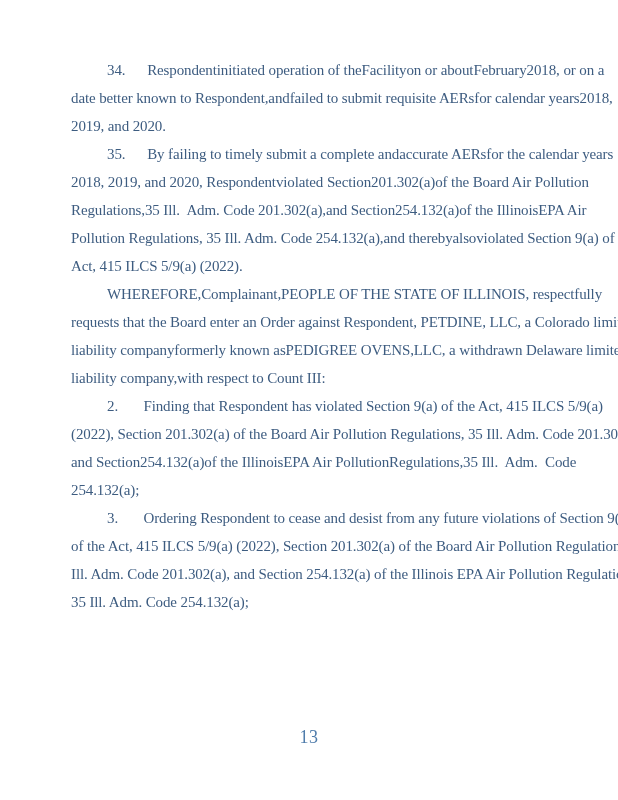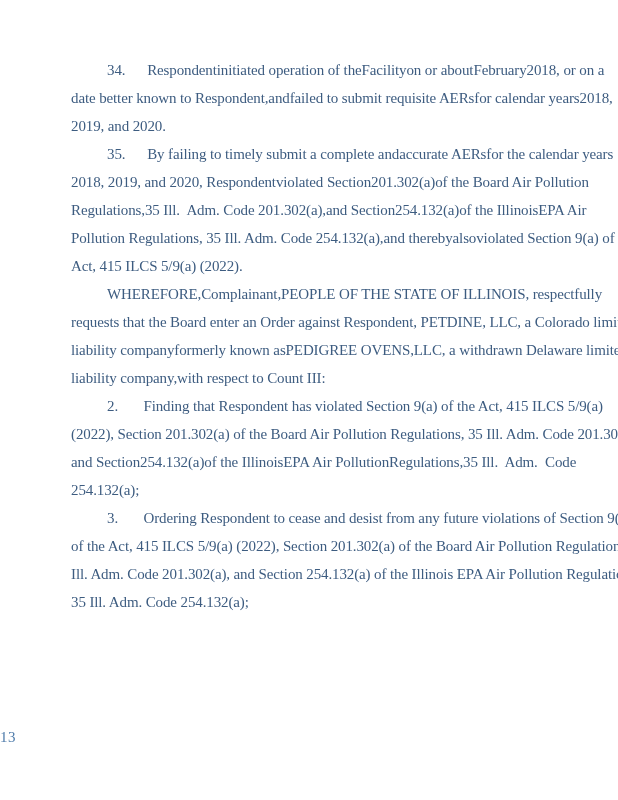--- a/index.html
+++ b/index.html
@@ -28,22 +28,22 @@
     font-size: 15px;
     line-height: 28px;
     letter-spacing: -0.12px;
     color: #3d5c80;
   }
   .footer {
     position: absolute;
     left: 0;
     right: 0;
     top: 728px;
-    text-align: left;
-    font-size: 15px;
+    text-align: center;
+    font-size: 18px;
     line-height: 18px;
     color: #4f7cab;
     letter-spacing: 0.5px;
   }
 </style>
 </head>
 <body>
 
 <div class="page">
   <div class="doc-body">

